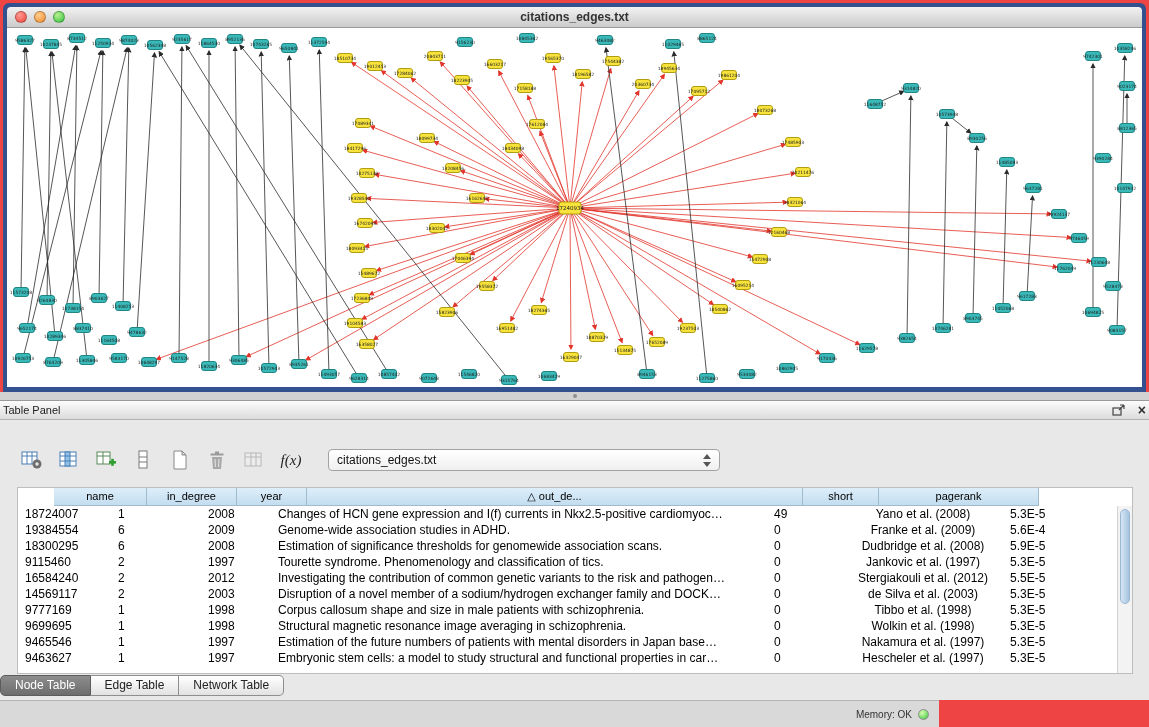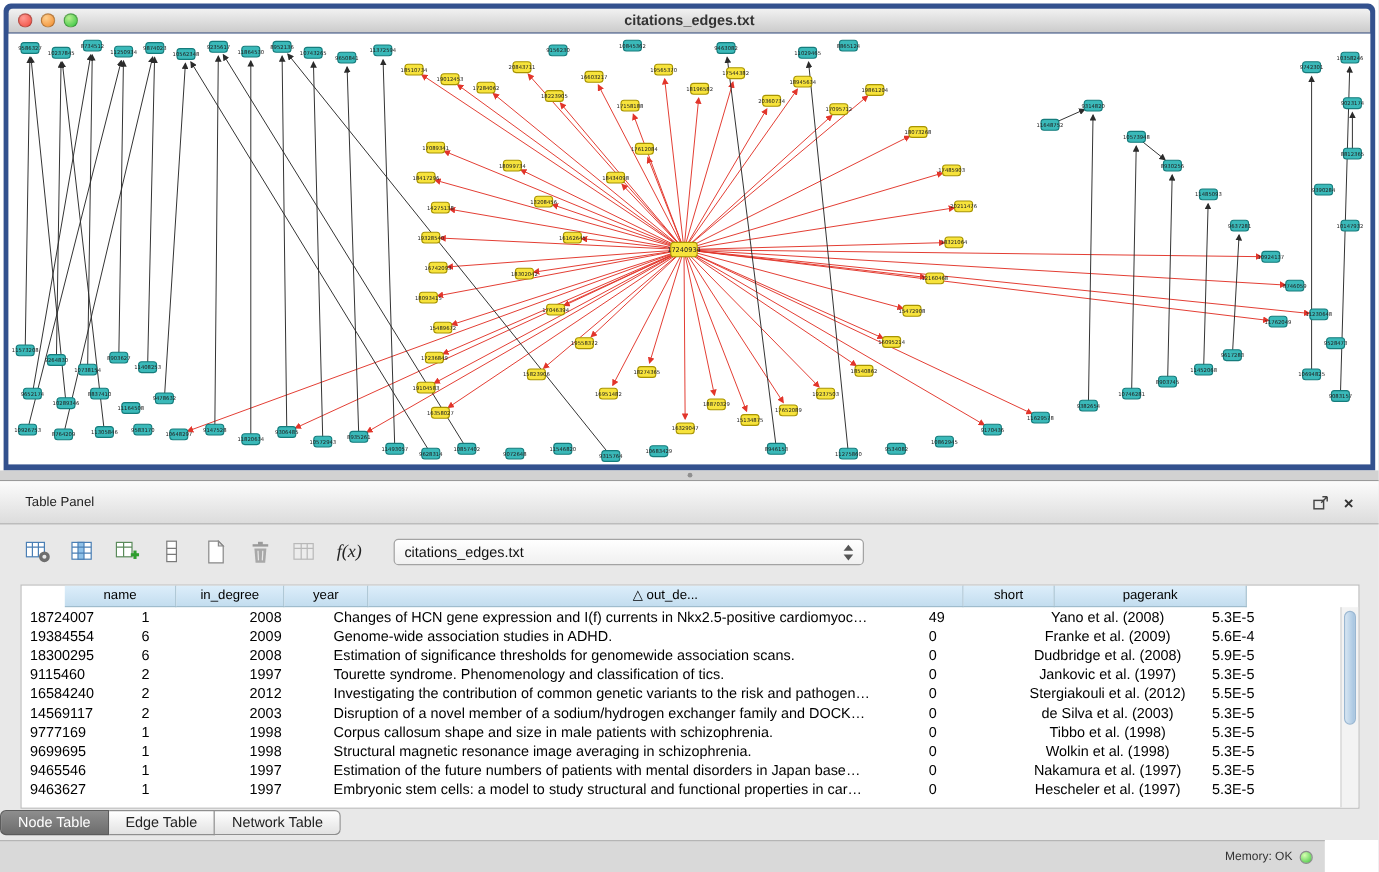--- a/index.html
+++ b/index.html
@@ -1,17 +1,17 @@
 <!DOCTYPE html>
 <html><head>
 <meta charset="utf-8">
 <style>
   * { margin:0; padding:0; box-sizing:border-box; }
   body { font-family:"Liberation Sans", sans-serif; background:#c9c9c9; }
-  .screen { position:relative; width:1149px; height:727px; background:#ffffff; overflow:hidden; }
+  .screen { position:relative; width:1149px; height:727px; background:#ef4444; overflow:hidden; }
 
   
   .network-window { position:absolute; left:3px; top:3px; width:1143px; height:389px;
     background:#33518e; border-radius:6px 6px 0 0; padding:4px; }
   .win-titlebar { height:21px; background:linear-gradient(#f2f2f2,#cbcbcb);
     border-radius:4px 4px 0 0; position:relative; display:flex; align-items:center;
     border-bottom:1px solid #9a9a9a; }
   .traffic { display:flex; gap:7px; margin-left:8px; z-index:2; }
   .light { width:12px; height:12px; border-radius:50%; border:1px solid rgba(0,0,0,.25); }
   .light-close { background:radial-gradient(circle at 35% 30%, #ff9a93, #f0483c); }
@@ -24,22 +24,22 @@
   svg.netsvg text { font-family:"DejaVu Sans", sans-serif; }
 
   
   .gap { position:absolute; top:392px; left:0; width:1149px; height:8px; background:#d2d2d2; }
   .gap::after { content:''; position:absolute; left:573px; top:2px; width:4px; height:4px;
     border-radius:50%; background:#8f8f8f; }
 
   
   .table-panel { position:absolute; top:400px; left:0; width:1149px; height:300px;
     background:#e8e8e8; border-top:1px solid #9a9a9a; }
-  .panel-header { height:36px; background:linear-gradient(#fcfcfc,#dcdcdc);
-    border-bottom:1px solid #b2b2b2; display:flex; align-items:center; padding:0 21px; }
+  .panel-header { height:19px; background:linear-gradient(#fcfcfc,#dcdcdc);
+    border-bottom:1px solid #b2b2b2; display:flex; align-items:center; padding:0 3px; }
   .panel-title { font-size:11px; color:#222; }
   .panel-header-icons { margin-left:auto; display:flex; gap:12px; align-items:center; }
   .close-x { font-size:14px; font-weight:bold; color:#333; line-height:12px; cursor:default; }
 
   .toolbar { position:absolute; left:20px; top:47px; display:flex; align-items:center; gap:13px; height:24px; }
   .tool { width:24px; height:24px; display:flex; align-items:center; justify-content:center; }
   .fx-label { font-family:"Liberation Serif", serif; font-style:italic; font-size:15px; color:#222; }
 
   .table-select { width:392px; height:22px; margin-left:12px;
     background:linear-gradient(#ffffff,#f0f0f0); border:1px solid #a3a3a3; border-radius:4px;
@@ -67,21 +67,21 @@
     background:linear-gradient(90deg,#d7e6f3,#a5c4e0); border:1px solid #9ab7d2; }
 
   .tabs { position:absolute; top:274px; left:0; width:100%; display:flex; }
   .tab { height:21px; line-height:19px; font-size:12px; padding:0 14px;
     background:linear-gradient(#ffffff,#e2e2e2); border:1px solid #8e8e8e; border-left:none; color:#222; }
   .tab:first-child { border-left:1px solid #8e8e8e; border-radius:5px 0 0 5px; }
   .tab:last-child { border-radius:0 5px 5px 0; }
   .tab.selected { background:linear-gradient(#8d8d8d,#6d6d6d); color:#fff; border-color:#5c5c5c; }
 
   
-  .status-bar { position:absolute; top:700px; left:0; width:1104px; height:27px; background:#d9d9d9;
+  .status-bar { position:absolute; top:700px; left:0; width:939px; height:27px; background:#d9d9d9;
     border-top:1px solid #b5b5b5; display:flex; align-items:center; justify-content:flex-end;
     padding-right:10px; gap:6px; }
   .memory-label { font-size:10px; color:#333; }
   .memory-dot { width:11px; height:11px; border-radius:50%;
     background:radial-gradient(circle at 35% 30%, #d6ffb2, #3cc43c); border:1px solid #8d8d8d; }
 </style>
 </head>
 <body>
 
 <div class="screen">

